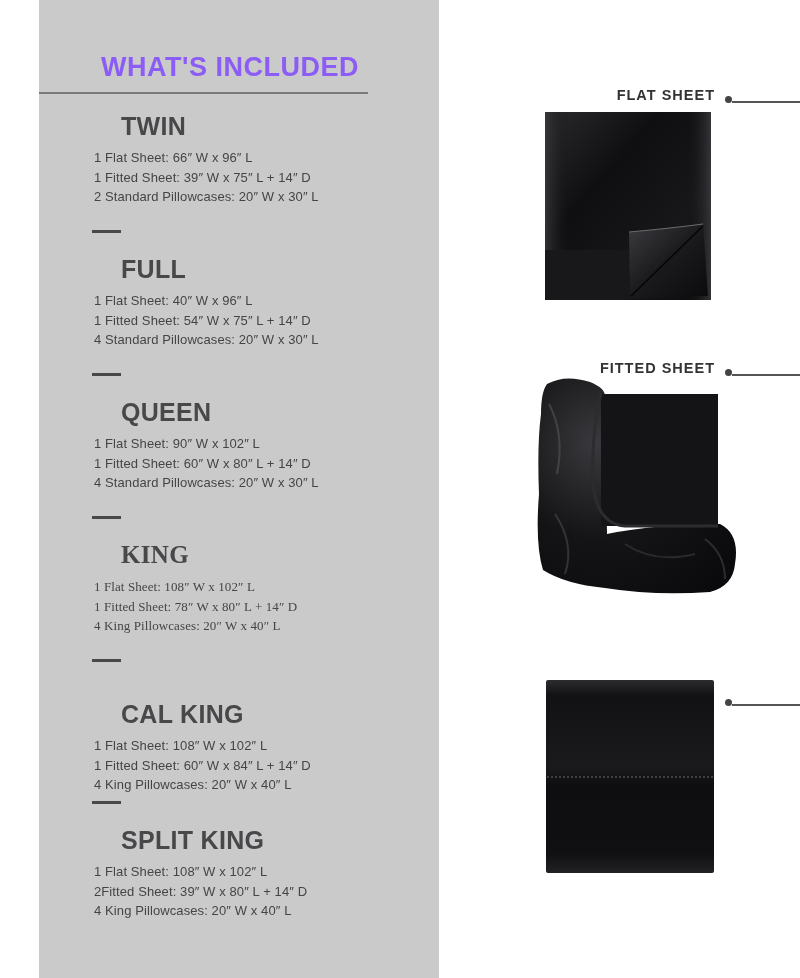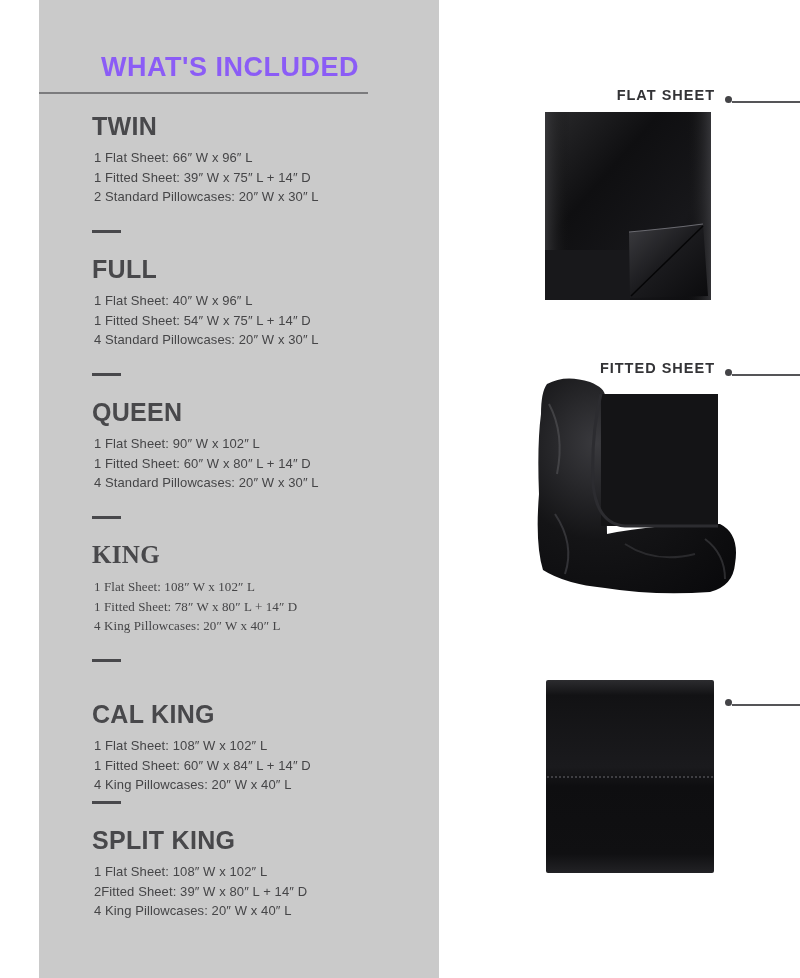--- a/index.html
+++ b/index.html
@@ -45,20 +45,21 @@
       width: 330px;
     }
     .size-heading {
       font-size: 25px;
       font-weight: bold;
       color: #48484b;
       letter-spacing: 0.3px;
       line-height: 28px;
       height: 30px;
       white-space: nowrap;
+      margin-left: 29px;
     }
     .size-lines {
       margin-top: 6px;
       padding-left: 2px;
     }
     .size-line {
       font-size: 13px;
       color: #454547;
       line-height: 19.7px;
       white-space: nowrap;

